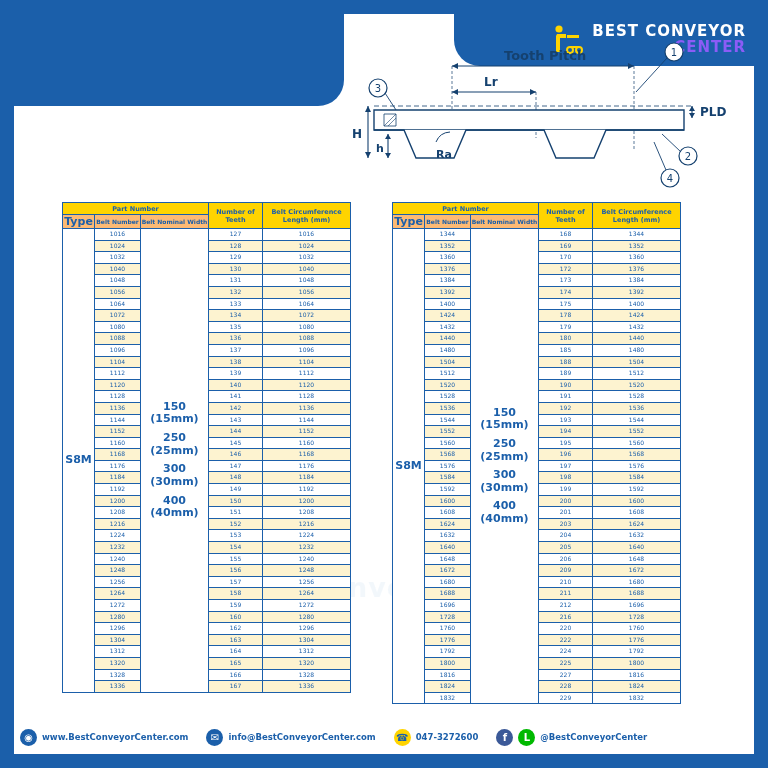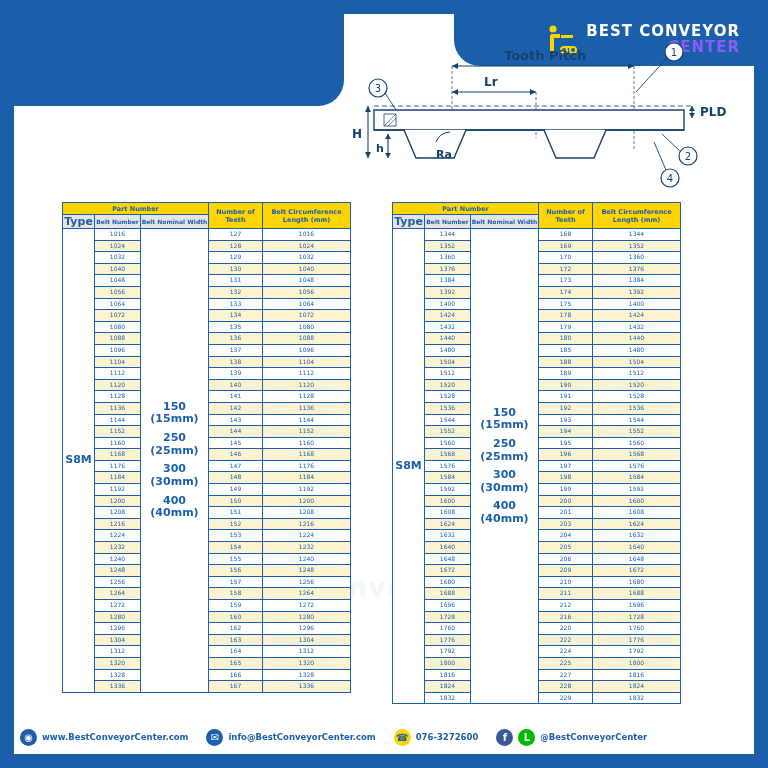--- a/index.html
+++ b/index.html
@@ -31,21 +31,21 @@
     position:absolute; left:16px; top:46px;
     font-size:29px; font-weight:bold; color:#ffd400;
     letter-spacing:0.5px;
     font-family:"DejaVu Sans", sans-serif;
   }
   .logo-band {
     position:absolute; right:0; top:0; width:300px; height:52px;
     background:#1b5faa;
     border-bottom-left-radius:26px;
   }
-  .logo-wrap { position:absolute; right:14px; top:8px; display:flex; align-items:center; gap:8px; }
+  .logo-wrap { position:absolute; right:8px; top:8px; display:flex; align-items:center; gap:8px; }
   .logo-mark { width:36px; height:36px; }
   .logo-text { color:#ffffff; line-height:1.05; }
   .logo-l1 { font-size:15px; font-weight:bold; letter-spacing:1px; color:#ffffff; font-family:"DejaVu Sans", sans-serif;}
   .logo-l2 { font-size:15px; font-weight:bold; letter-spacing:1px; color:#8b5cf6; font-family:"DejaVu Sans", sans-serif;text-align:right;}
 
   
   .diagram { position:absolute; left:330px; top:16px; width:390px; height:160px; }
 
   
   .tables { position:absolute; left:0; top:188px; width:740px; height:520px; }
@@ -58,21 +58,21 @@
     font-family:"DejaVu Sans", sans-serif;
     background:#ffffff;
   }
   table.pt td, table.pt th {
     border:1px solid #1b5faa;
     color:#1b5faa;
     text-align:center;
     padding:0;
   }
   .hdr-yellow { background:#ffd400; font-size:6.5px; font-weight:bold; height:12px; color:#15416f; }
-  .hdr-sub { background:#e5e5e5; font-size:6px; font-weight:bold; height:12px; color:#15416f; }
+  .hdr-sub { background:#fdba74; font-size:6px; font-weight:bold; height:12px; color:#15416f; }
   .cell { font-size:6px; height:10.6px; line-height:10.6px; }
   .cell.alt { background:#fdf3d0; }
   .type-cell { font-size:11px; font-weight:bold; width:32px; }
   .bn-col { width:46px; }
   .bw-col { width:68px; }
   .nt-col { width:54px; }
   .bcl-col { width:88px; }
   .width-block { font-size:11px; font-weight:bold; line-height:1.15; color:#1b5faa; }
   .width-block div { padding:3px 0; }
 
@@ -665,21 +665,21 @@
       <div class="fitem" style="margin-left:6px;">
         <span class="fcirc c-blue">◉</span>
         <span>www.BestConveyorCenter.com</span>
       </div>
       <div class="fitem" style="margin-left:18px;">
         <span class="fcirc c-blue">✉</span>
         <span>info@BestConveyorCenter.com</span>
       </div>
       <div class="fitem" style="margin-left:18px;">
         <span class="fcirc c-yellow">☎</span>
-        <span>076-3272600</span>
+        <span>047-3272600</span>
       </div>
       <div class="fitem" style="margin-left:18px;">
         <span class="fcirc c-fb">f</span>
         <span class="fcirc c-line">L</span>
         <span>@BestConveyorCenter</span>
       </div>
     </div>
 
   </div>
 </div>

